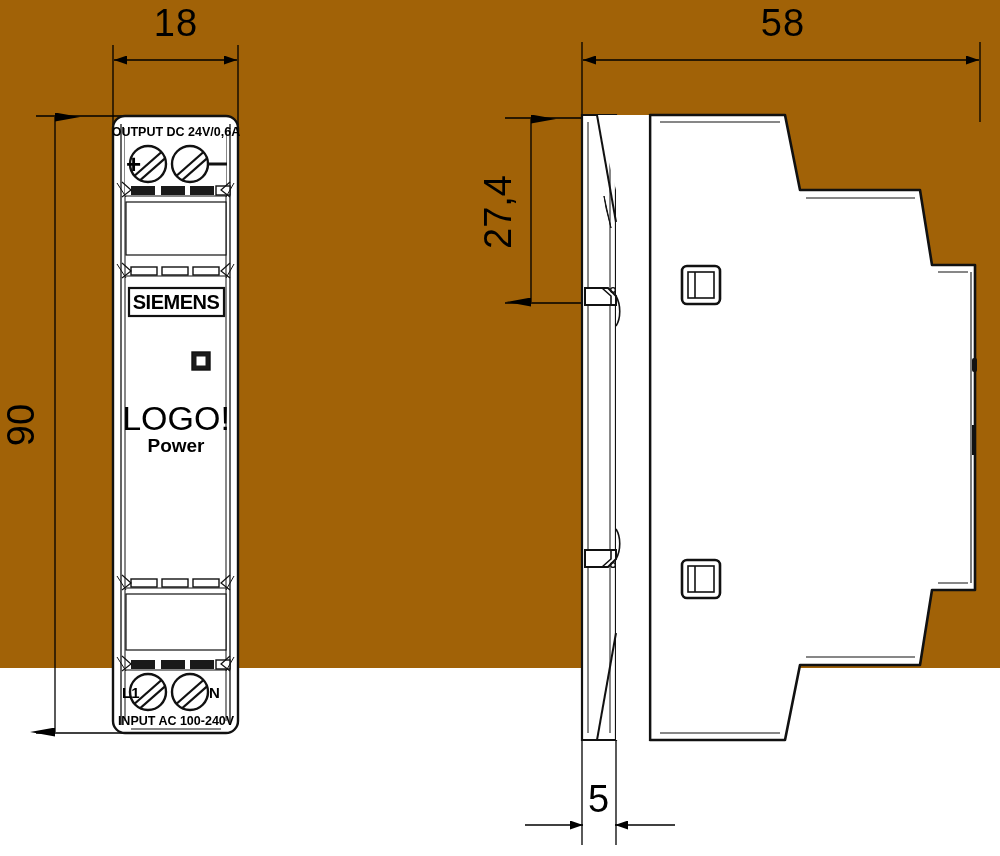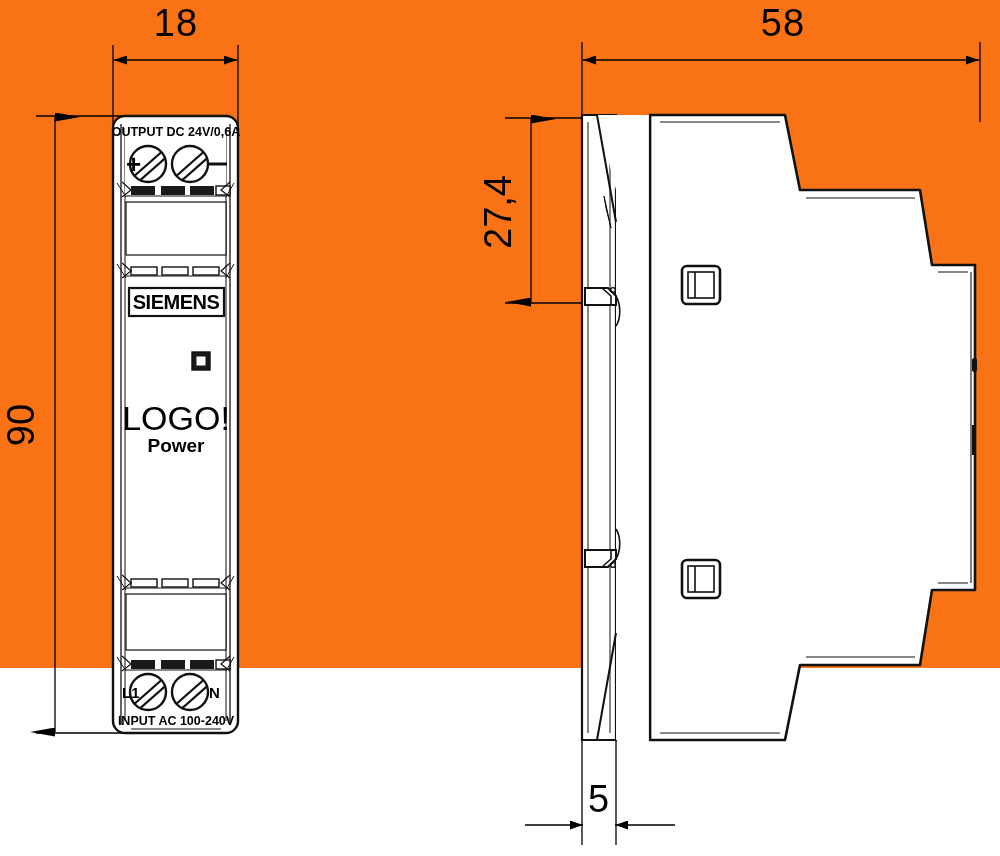--- a/index.html
+++ b/index.html
@@ -3,21 +3,21 @@
 <meta charset="utf-8">
 <title>LOGO! Power Dimensional Drawing</title>
 <style>
   html,body{margin:0;padding:0;background:#ffffff;}
   body{
     width:1000px;height:856px;
     font-family:"Liberation Sans", sans-serif;
     color:#000000;
     overflow:hidden;
   }
-  #sheet{position:relative;width:1000px;height:668px;background:#f97316;}
+  #sheet{position:relative;width:1000px;height:668px;background:#a16207;}
   svg{display:block;}
   .dimtext{
     font-family:"Liberation Sans", sans-serif;
     font-size:38px;
     fill:#000;
     letter-spacing:1px;
   }
   .dimtext-v{
     font-family:"Liberation Sans", sans-serif;
     font-size:38px;

